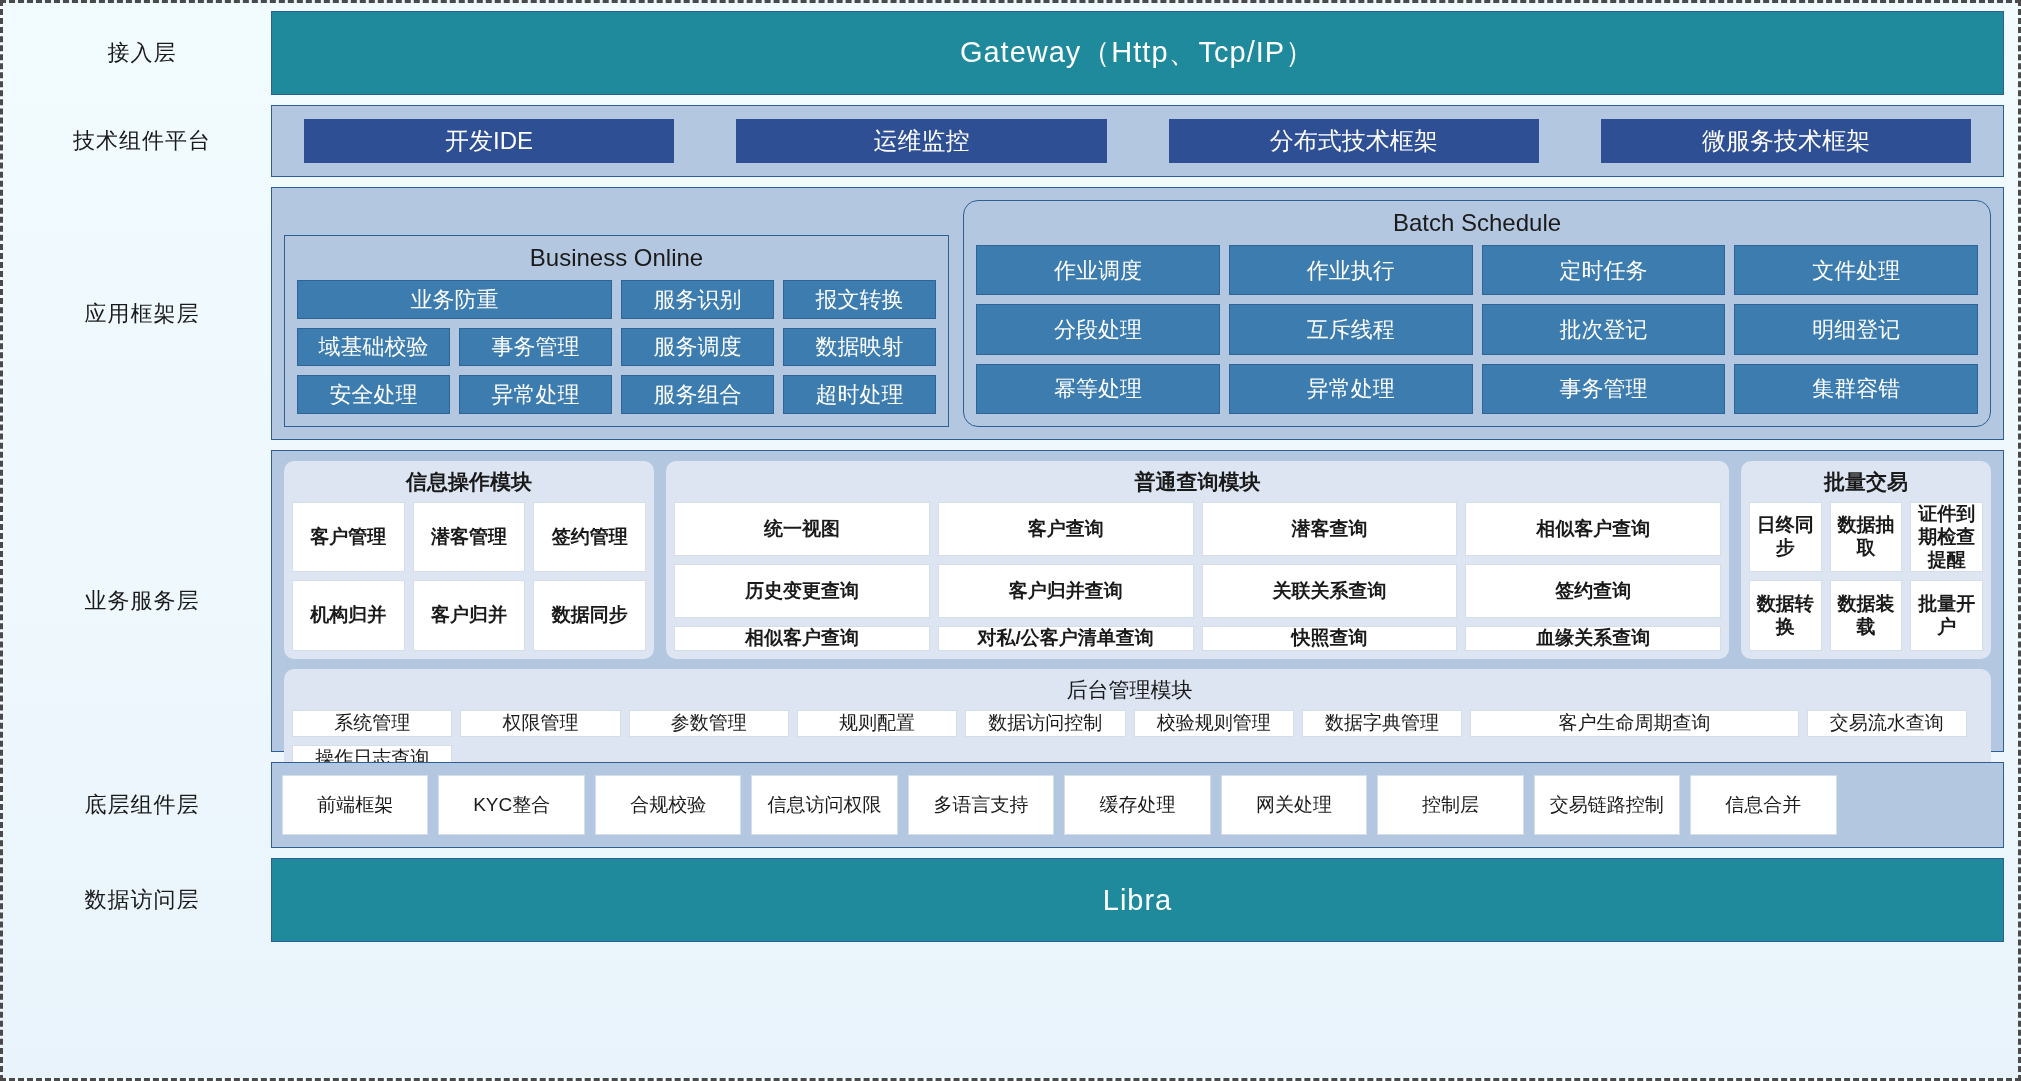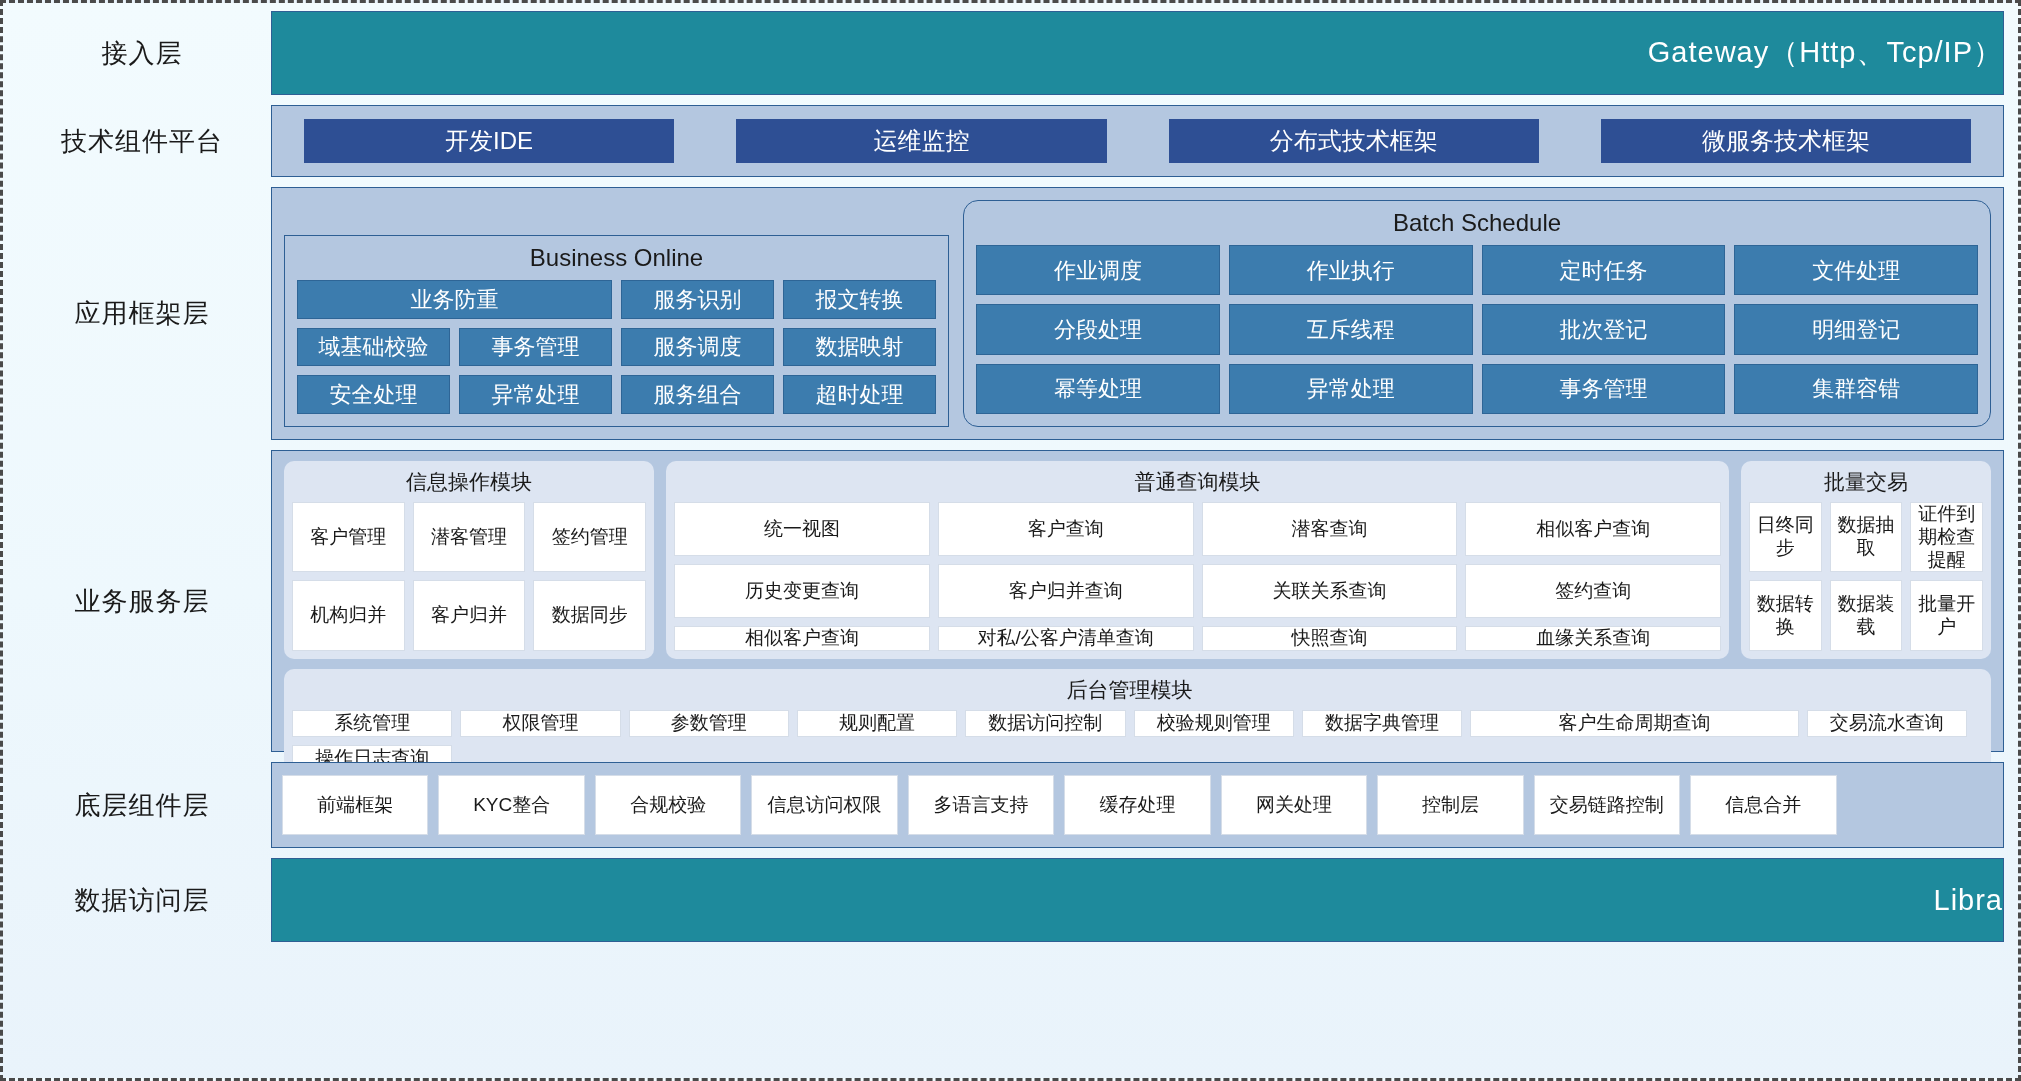--- a/index.html
+++ b/index.html
@@ -20,27 +20,27 @@
   .grid {
     display:grid;
     grid-template-columns:250px 1fr;
     grid-template-rows:84px 72px 253px 302px 86px 84px;
     row-gap:10px;
     column-gap:4px;
     height:100%;
   }
   .layer-label {
     display:flex; align-items:center; justify-content:center;
-    font-size:26px; color:#1a1a1a; letter-spacing:1px;
+    font-size:22px; color:#1a1a1a; letter-spacing:1px;
     font-weight:400;
   }
   .teal-bar {
     background:#1e8a9c;
     border:1px solid #2e5f94;
-    display:flex; align-items:center; justify-content:flex-end;
+    display:flex; align-items:center; justify-content:center;
     color:#ffffff; font-size:29px; letter-spacing:1px;
   }
   .panel {
     background:#b4c7e0;
     border:1px solid #2e5f94;
     display:flex; align-items:center;
     padding:10px 10px;
   }
   .tech-row { justify-content:space-between; gap:18px; }
   .tech-chip {
@@ -78,21 +78,21 @@
     text-align:center; line-height:1.15;
   }
   .span2 { grid-column:span 2; }
   
   .svc-panel { flex-direction:column; padding:10px 12px; gap:10px; }
   .svc-top { display:flex; gap:12px; width:100%; flex:1; }
   .mod-box {
     background:#dde5f2;
     border-radius:10px;
     padding:4px 8px 8px 8px;
-    display:flex; flex-direction:column;
+    display:flex; flex-direction:column;font-weight:bold;
   }
   .mod-info  { flex:0 0 370px; }
   .mod-query { flex:1; }
   .mod-batch { flex:0 0 250px; }
   .mod-title { text-align:center; font-size:21px; color:#1a1a1a; margin:3px 0 6px 0; }
   .mod-grid { display:grid; gap:8px; flex:1; }
   .g3 { grid-template-columns:repeat(3,1fr); grid-template-rows:repeat(2,1fr); }
   .g6 { grid-template-columns:repeat(4,1fr); grid-template-rows:repeat(2,1fr); }
   .white-cell {
     background:#ffffff;

